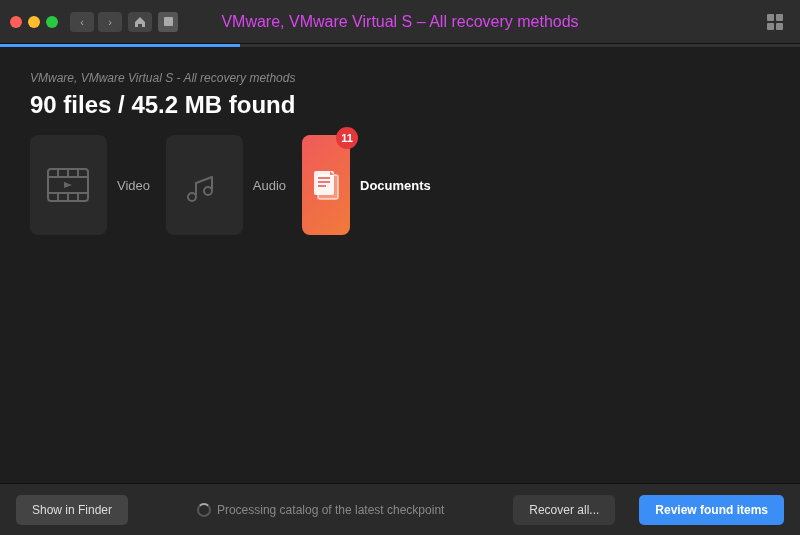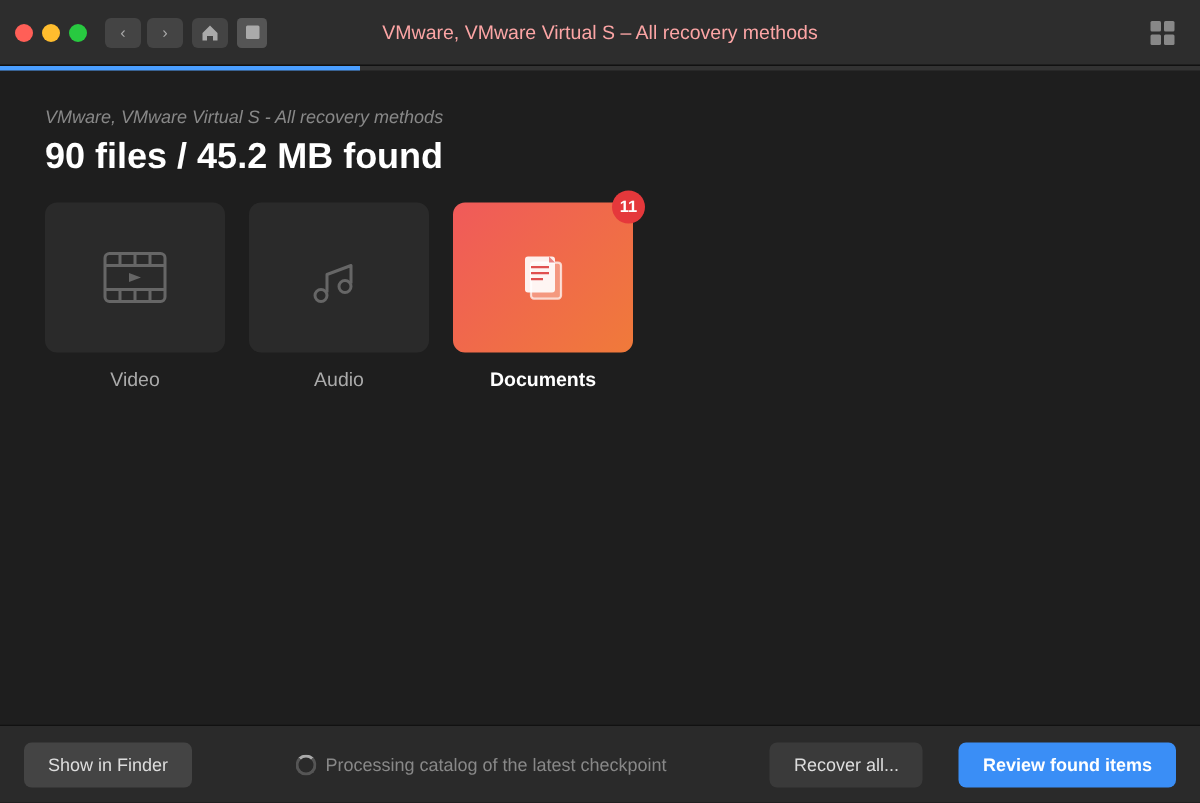--- a/index.html
+++ b/index.html
@@ -91,22 +91,22 @@
       width: 9px;
       height: 9px;
       background: #aaa;
       border-radius: 1px;
     }
 
     .title-text {
       position: absolute;
       left: 50%;
       transform: translateX(-50%);
-      font-size: 13px;
-      color: #fca5a5;
+      font-size: 16px;
+      color: #d946ef;
       white-space: nowrap;
     }
 
     .grid-icon {
       position: absolute;
       right: 14px;
       width: 22px;
       height: 18px;
       display: flex;
       flex-wrap: wrap;
@@ -157,21 +157,21 @@
     
     .cards-row {
       display: flex;
       gap: 16px;
       align-items: flex-start;
     }
 
     .card {
       width: 120px;
       display: flex;
-      flex-direction: column;
+      flex-direction: row;
       align-items: center;
       gap: 10px;
       cursor: pointer;
     }
 
     .card-icon-wrap {
       width: 120px;
       height: 100px;
       background: #2a2a2a;
       border-radius: 8px;

